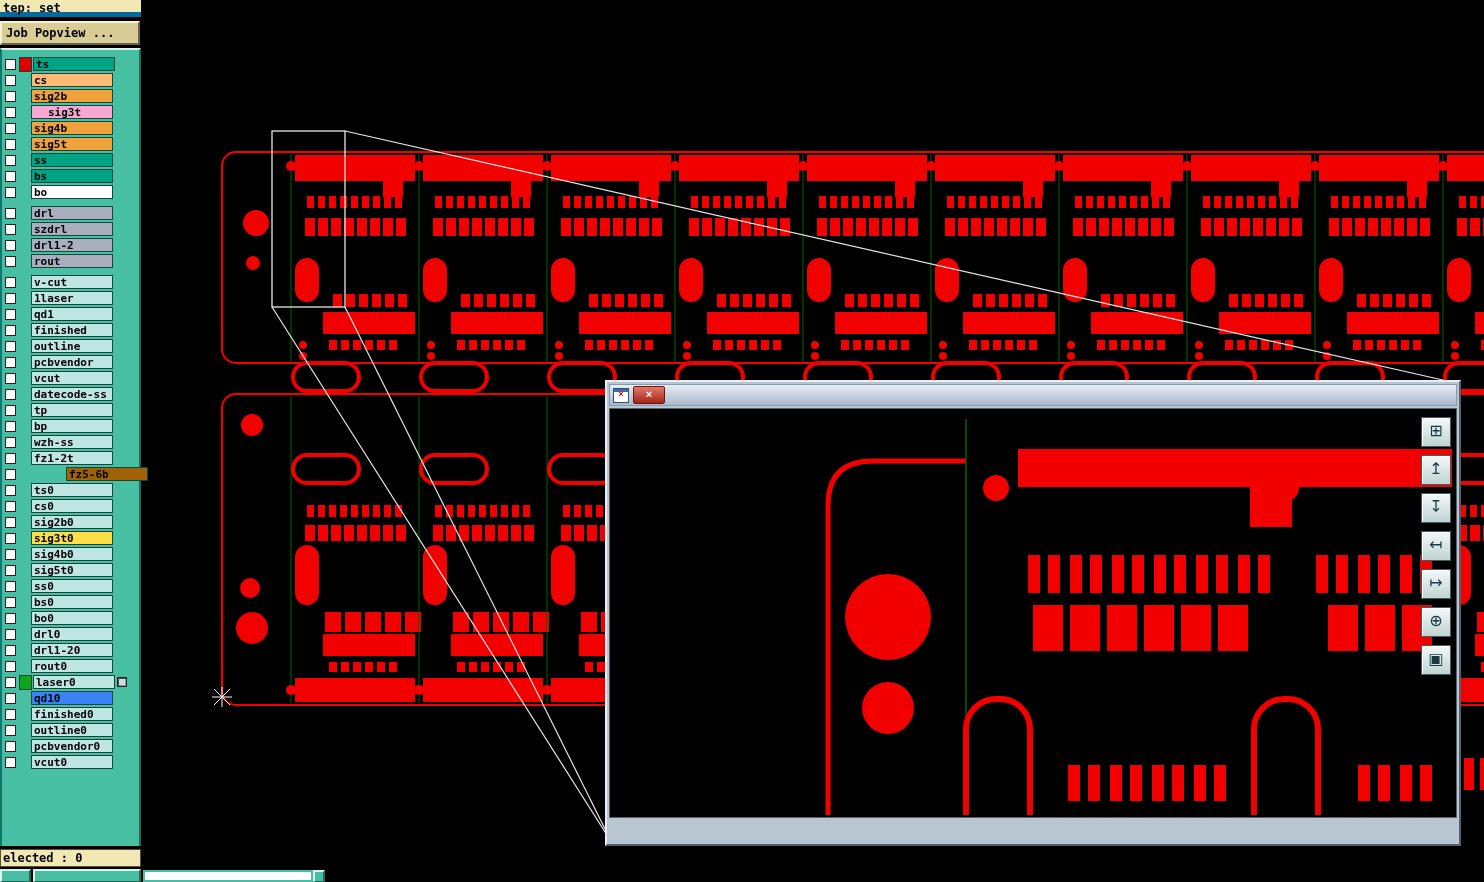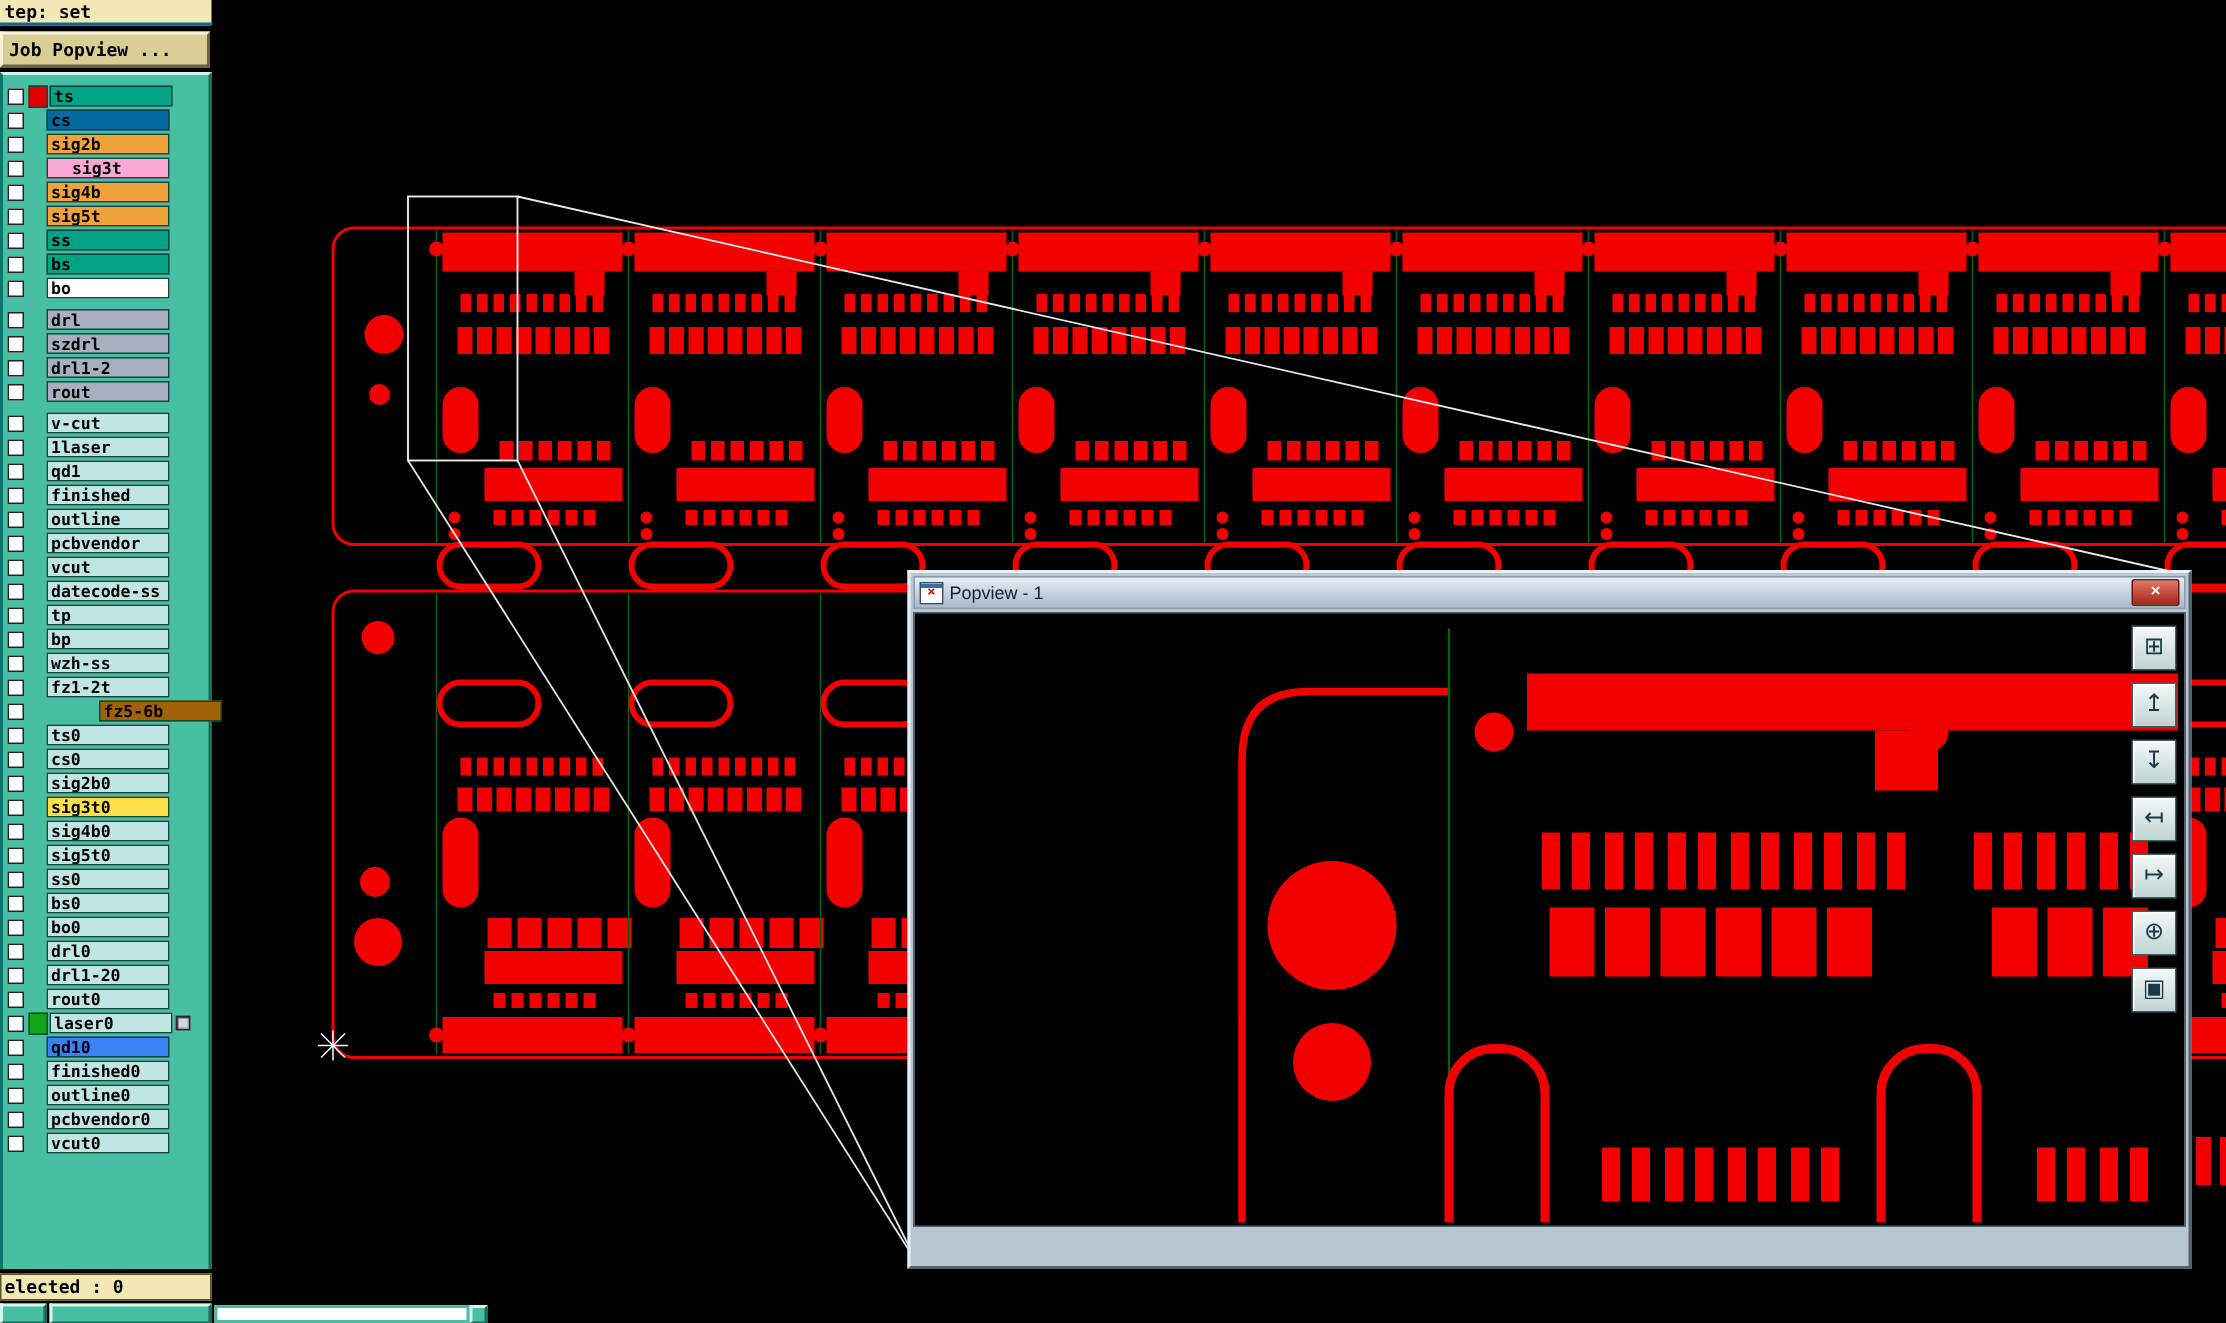--- a/index.html
+++ b/index.html
@@ -1,19 +1,19 @@
 <!DOCTYPE html>
 <html><head>
 <meta charset="utf-8">
 <style>
   html,body{margin:0;padding:0;background:#000;width:1484px;height:882px;overflow:hidden;
     font-family:"DejaVu Sans Mono",monospace;}
   .abs{position:absolute;}
   
-  #step-field{left:0;top:0;width:141px;height:17px;background:#F2E8B4;border-bottom:2px solid #0369a1;
+  #step-field{left:0;top:0;width:141px;height:17px;background:#F2E8B4;border-bottom:5px solid #0369a1;
     color:#000;font:bold 12px/17px "DejaVu Sans Mono",monospace;padding-left:3px;box-sizing:border-box;z-index:6;}
   #job-btn{left:0;top:21px;width:140px;height:24px;background:#D9CD96;z-index:6;box-sizing:border-box;
     border-top:2px solid #F7F2D6;border-left:2px solid #F7F2D6;border-right:2px solid #6B6245;border-bottom:2px solid #6B6245;
     color:#000;font:bold 12px/20px "DejaVu Sans Mono",monospace;padding-left:4px;cursor:default;}
   
   #sidebar{left:0;top:48px;width:141px;height:798px;background:#47BFA2;z-index:5;box-sizing:border-box;
     border-top:2px solid #D8F4EA;border-left:2px solid #0f766e;border-right:2px solid #1E6B58;padding-top:6px;}
   .lrow{display:flex;align-items:center;height:16px;}
   .lgap{height:5px;}
   .cb{width:9px;height:9px;background:#fff;border:1px solid #222;margin-left:3px;flex:none;}
@@ -801,21 +801,21 @@
 <div id="sidebar" class="abs">
   <div id="layer-list">
       <div class="lrow">
         <div class="cb"></div>
         <div class="marker" style="background: rgb(224, 0, 0); border: 1px solid rgb(20, 68, 58);"></div>
         <div class="lname" style="background: rgb(0, 163, 131);">ts</div>
       </div>
       <div class="lrow">
         <div class="cb"></div>
         <div class="marker"></div>
-        <div class="lname" style="background: #0369a1;">cs</div>
+        <div class="lname" style="background: #fdba74;">cs</div>
       </div>
       <div class="lrow">
         <div class="cb"></div>
         <div class="marker"></div>
         <div class="lname" style="background: rgb(240, 162, 60);">sig2b</div>
       </div>
       <div class="lrow">
         <div class="cb"></div>
         <div class="marker"></div>
         <div class="lname" style="background: #f9a8d4; padding-left: 16px;">sig3t</div>
@@ -1028,21 +1028,20 @@
 
 <div id="status-bar" class="abs">elected : 0</div>
 <div class="abs scrap" style="left:0;top:869px;width:31px;height:13px;"></div>
 <div class="abs scrap" style="left:33px;top:869px;width:108px;height:13px;"></div>
 <div id="scrap-input" class="abs"></div>
 <div class="abs scrap" style="left:313px;top:870px;width:12px;height:12px;"></div>
 
 <div id="popup" class="abs">
   <div id="popup-titlebar">
     <div id="popup-icon">×</div>
-    <div id="popup-title">Popview - 1</div>
     <div id="popup-close">×</div>
   </div>
   <div id="popup-content">
     <svg id="popup-art" width="842" height="406">
         <path d="M 218 410 L 218 97 Q 218 52 262 52 L 356 52" fill="none" stroke="#F20000" stroke-width="5"></path>
         <circle cx="278" cy="208" r="43" fill="#F20000"></circle>
         <circle cx="278" cy="299" r="26" fill="#F20000"></circle>
         <line x1="356" y1="10" x2="356" y2="406" stroke="#006400" stroke-width="1.5"></line>
         <rect x="408" y="40" width="434" height="38" fill="#F20000"></rect>
         <rect x="640" y="78" width="42" height="40" fill="#F20000"></rect>

